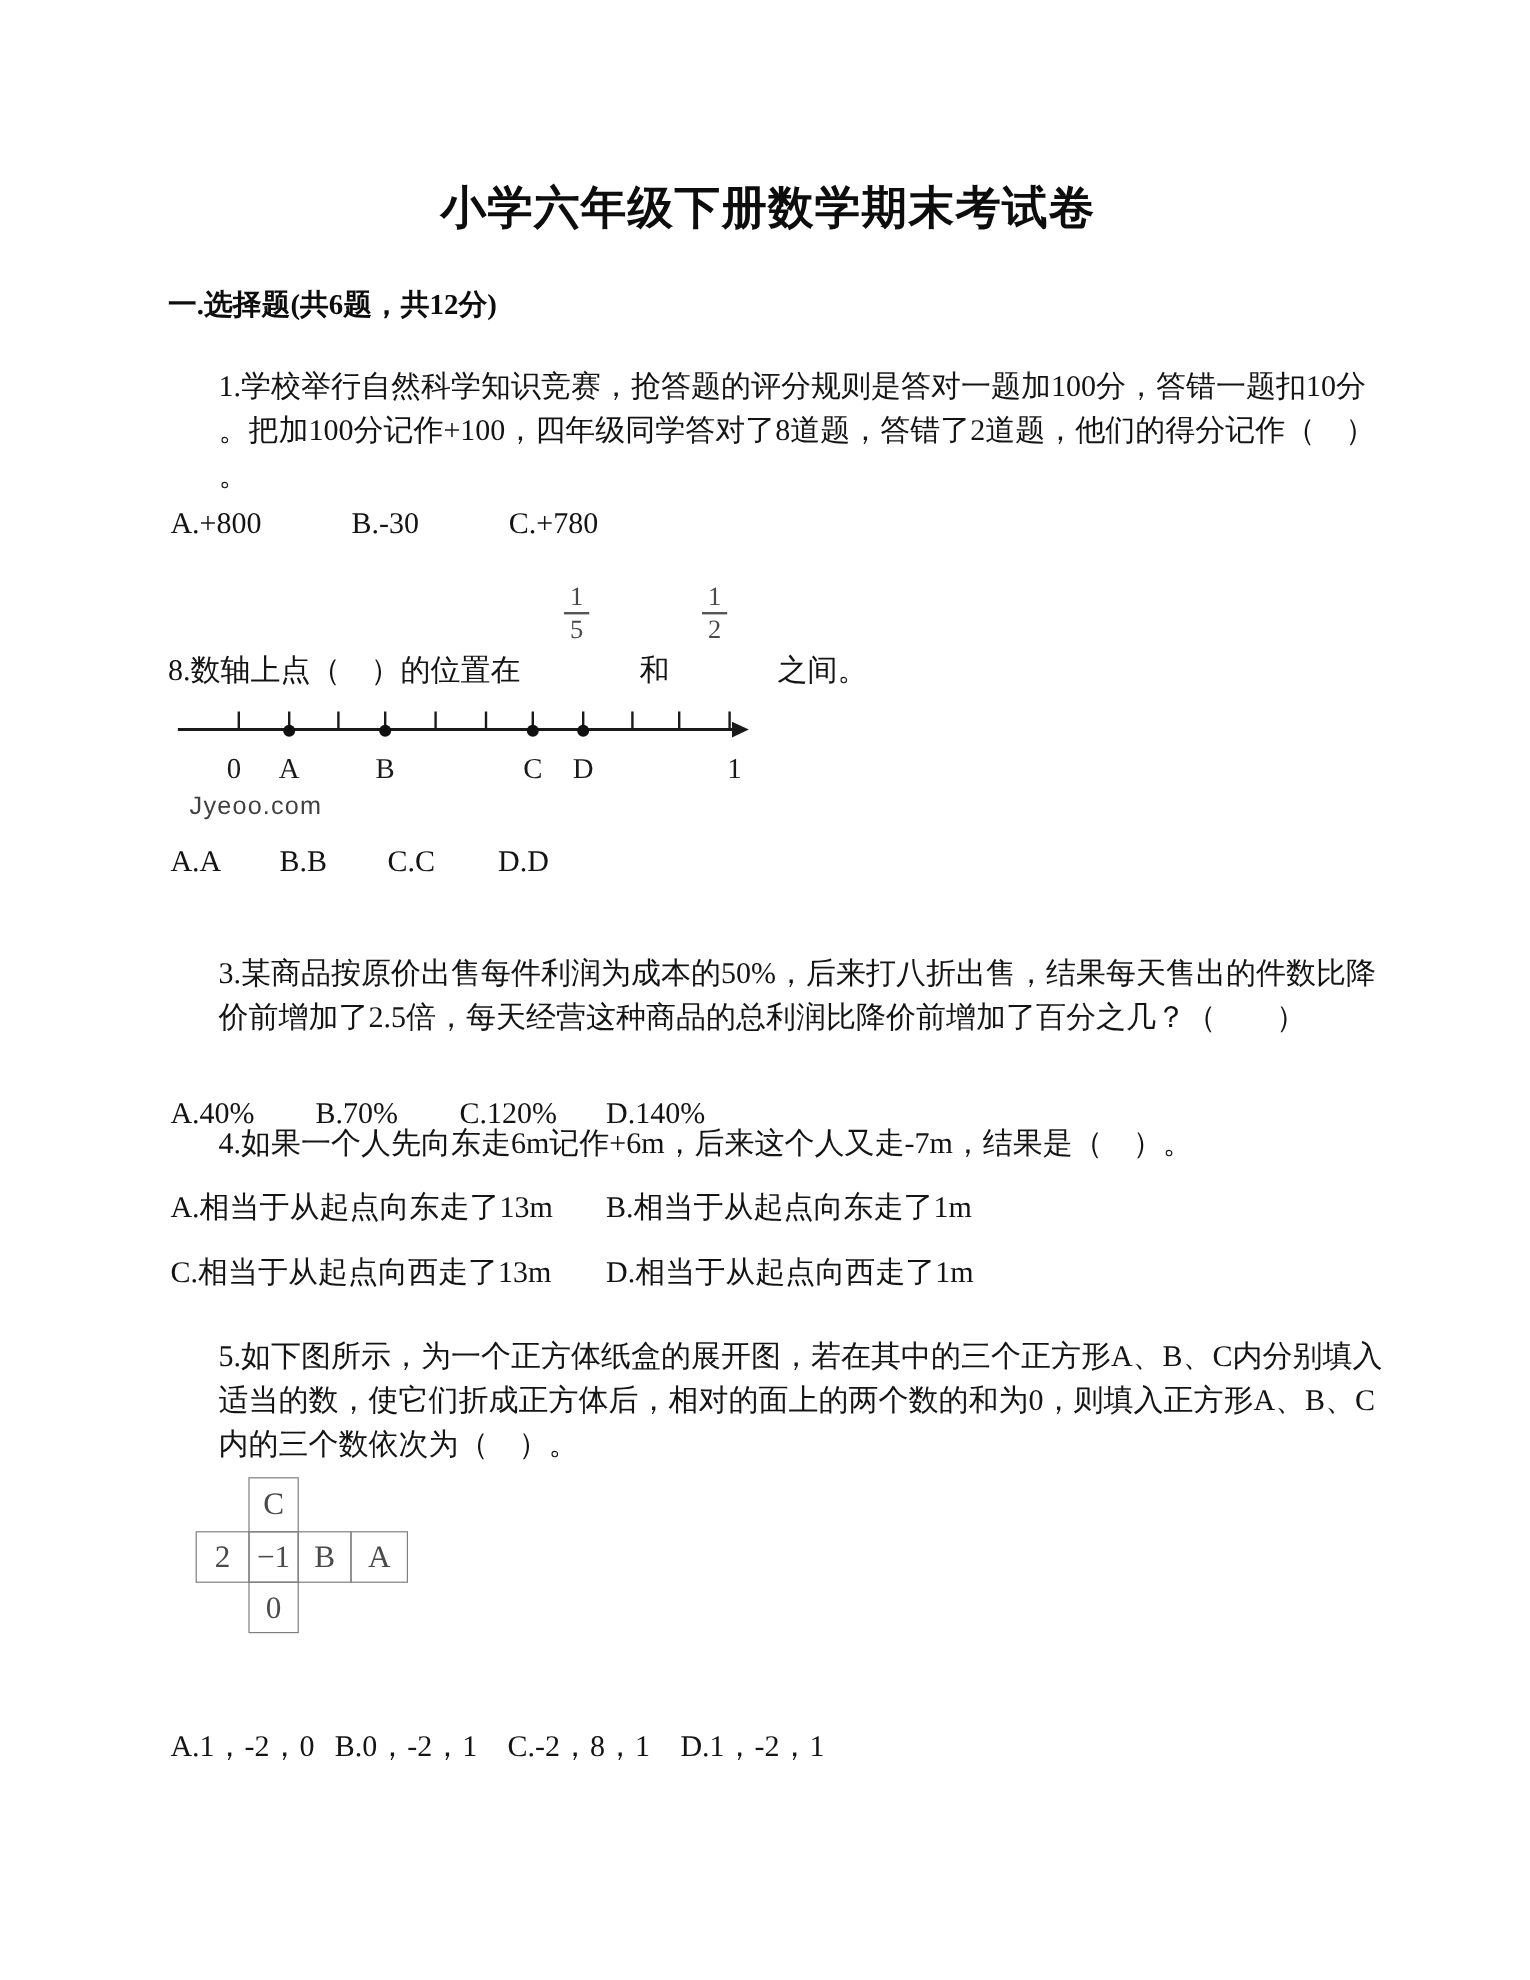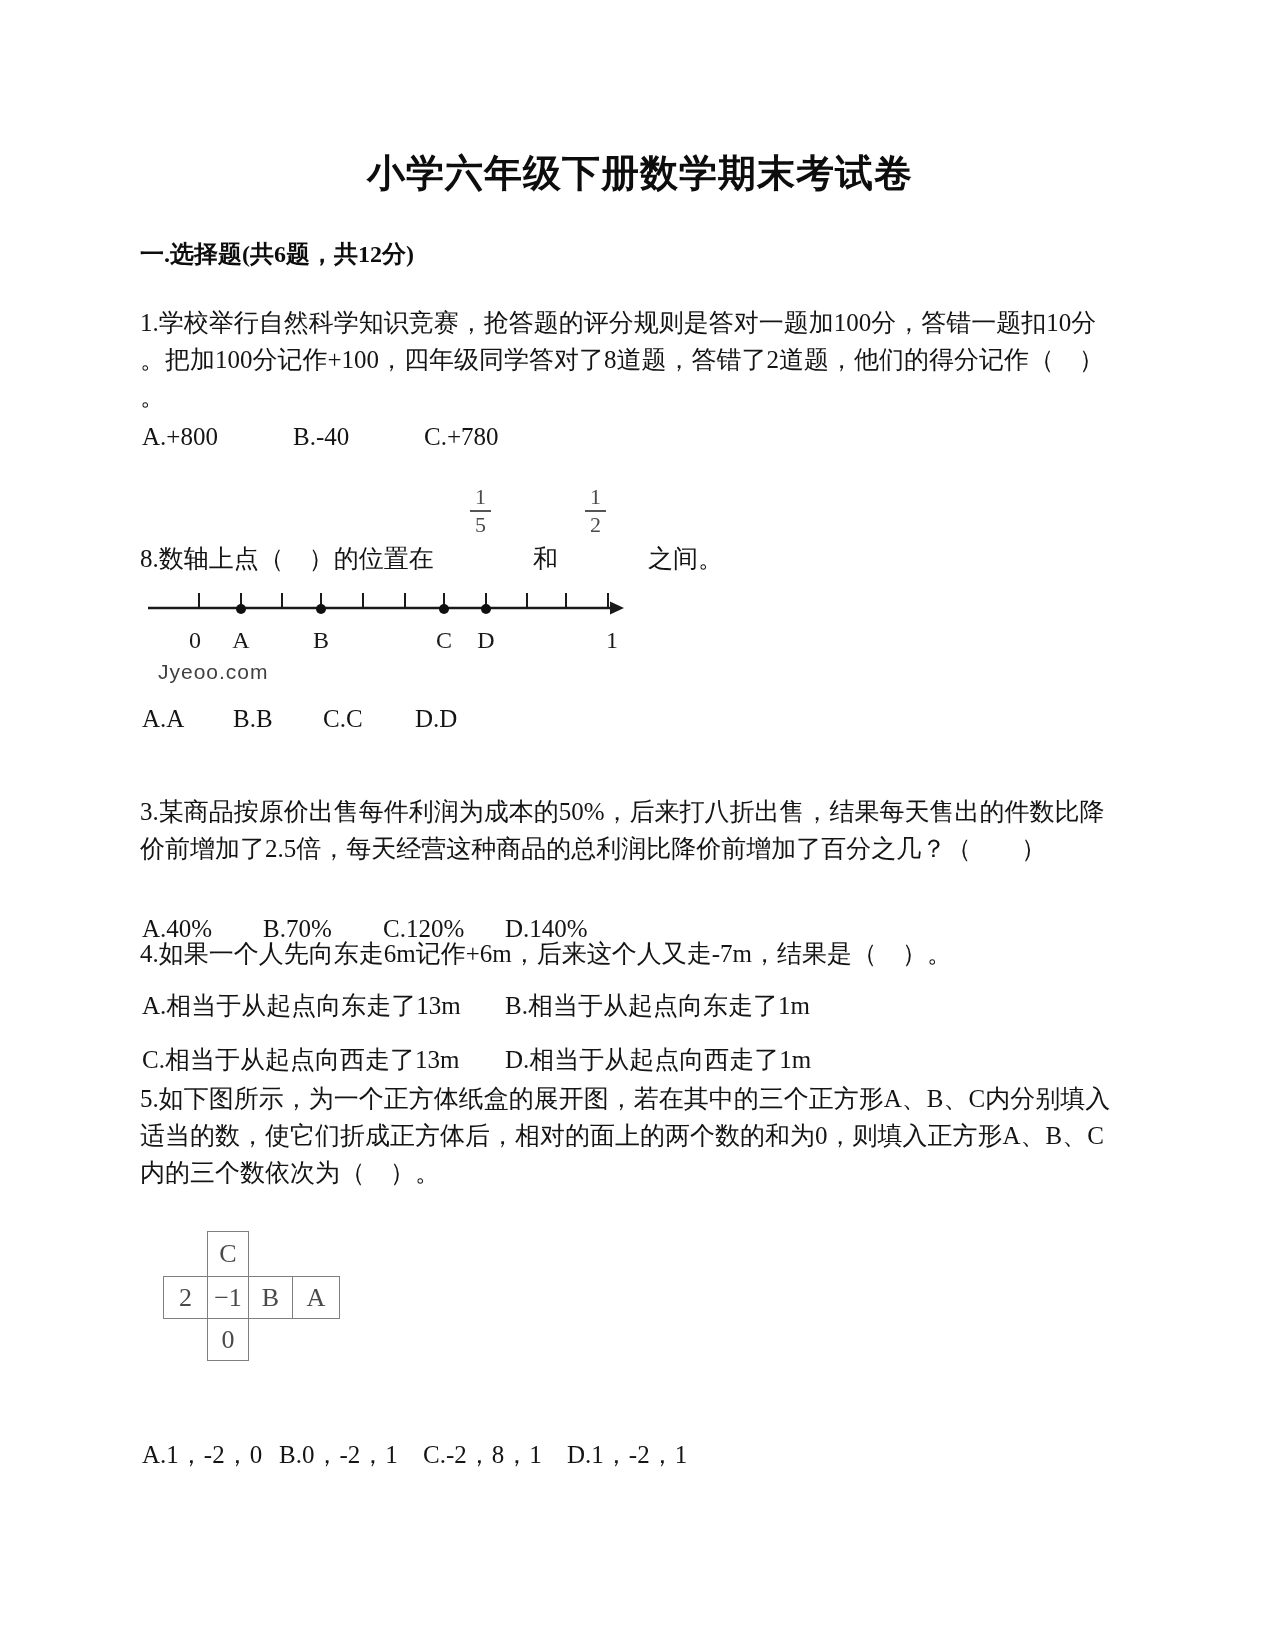--- a/index.html
+++ b/index.html
@@ -16,21 +16,21 @@
     left:140px;top:148px;width:1000px;
     text-align:center;
     font-size:38px;font-weight:700;letter-spacing:1px;
     color:#0d0d0d;
   }
   .section-heading{
     left:140px;top:238px;
     font-size:24px;font-weight:700;color:#0d0d0d;
   }
   .para{left:140px;font-size:25px;line-height:37px;color:#141414;}
-  .para .line{white-space:nowrap;}
+  .para .line{white-space:nowrap;margin-left:42px;}
   .opts{left:142px;font-size:25px;color:#141414;white-space:nowrap;}
   .opts span{display:inline-block;}
   
   .q2text{font-size:25px;color:#141414;white-space:nowrap;}
   .frac{
     display:inline-flex;flex-direction:column;align-items:center;
     font-size:22px;line-height:1.2;color:#4a4a4a;text-align:center;
   }
   .frac .den{border-top:2px solid #555555;padding:0 5px;}
   .frac .num{padding:0 5px;}
@@ -58,21 +58,21 @@
   <div class="abs title">小学六年级下册数学期末考试卷</div>
 
   <div class="abs section-heading">一.选择题(共6题，共12分)</div>
 
   <div class="abs para" style="top:304px;">
     <div class="line">1.学校举行自然科学知识竞赛，抢答题的评分规则是答对一题加100分，答错一题扣10分</div>
     <div class="line">。把加100分记作+100，四年级同学答对了8道题，答错了2道题，他们的得分记作（　）</div>
     <div class="line">。</div>
   </div>
   <div class="abs opts" style="top:423px;">
-    <span style="min-width:151px;">A.+800</span><span style="min-width:131px;">B.-40</span><span>C.+780</span>
+    <span style="min-width:151px;">A.+800</span><span style="min-width:131px;">B.-30</span><span>C.+780</span>
   </div>
 
   <div class="abs q2text" style="left:140px;top:542px;">8.数轴上点（　）的位置在</div>
   <span class="abs frac" style="left:470px;top:484px;">
     <span class="num">1</span>
     <span class="den">5</span>
   </span>
   <div class="abs q2text" style="left:533px;top:542px;">和</div>
   <span class="abs frac" style="left:585px;top:484px;">
     <span class="num">1</span>
@@ -133,21 +133,21 @@
   <div class="abs para" style="top:935px;">
     <div class="line">4.如果一个人先向东走6m记作+6m，后来这个人又走-7m，结果是（　）。</div>
   </div>
   <div class="abs opts" style="top:989px;">
     <span style="min-width:363px;">A.相当于从起点向东走了13m</span><span>B.相当于从起点向东走了1m</span>
   </div>
   <div class="abs opts" style="top:1043px;">
     <span style="min-width:363px;">C.相当于从起点向西走了13m</span><span>D.相当于从起点向西走了1m</span>
   </div>
 
-  <div class="abs para" style="top:1080px;">
+  <div class="abs para" style="top:1112px;">
     <div class="line">5.如下图所示，为一个正方体纸盒的展开图，若在其中的三个正方形A、B、C内分别填入</div>
     <div class="line">适当的数，使它们折成正方体后，相对的面上的两个数的和为0，则填入正方形A、B、C</div>
     <div class="line">内的三个数依次为（　）。</div>
   </div>
 
   <div class="abs net">
     <div class="cell" style="left:44px;top:0;width:42px;height:46px;">C</div>
     <div class="cell" style="left:0;top:45px;width:45px;height:43px;">2</div>
     <div class="cell" style="left:44px;top:45px;width:42px;height:43px;">−1</div>
     <div class="cell" style="left:85px;top:45px;width:45px;height:43px;">B</div>

